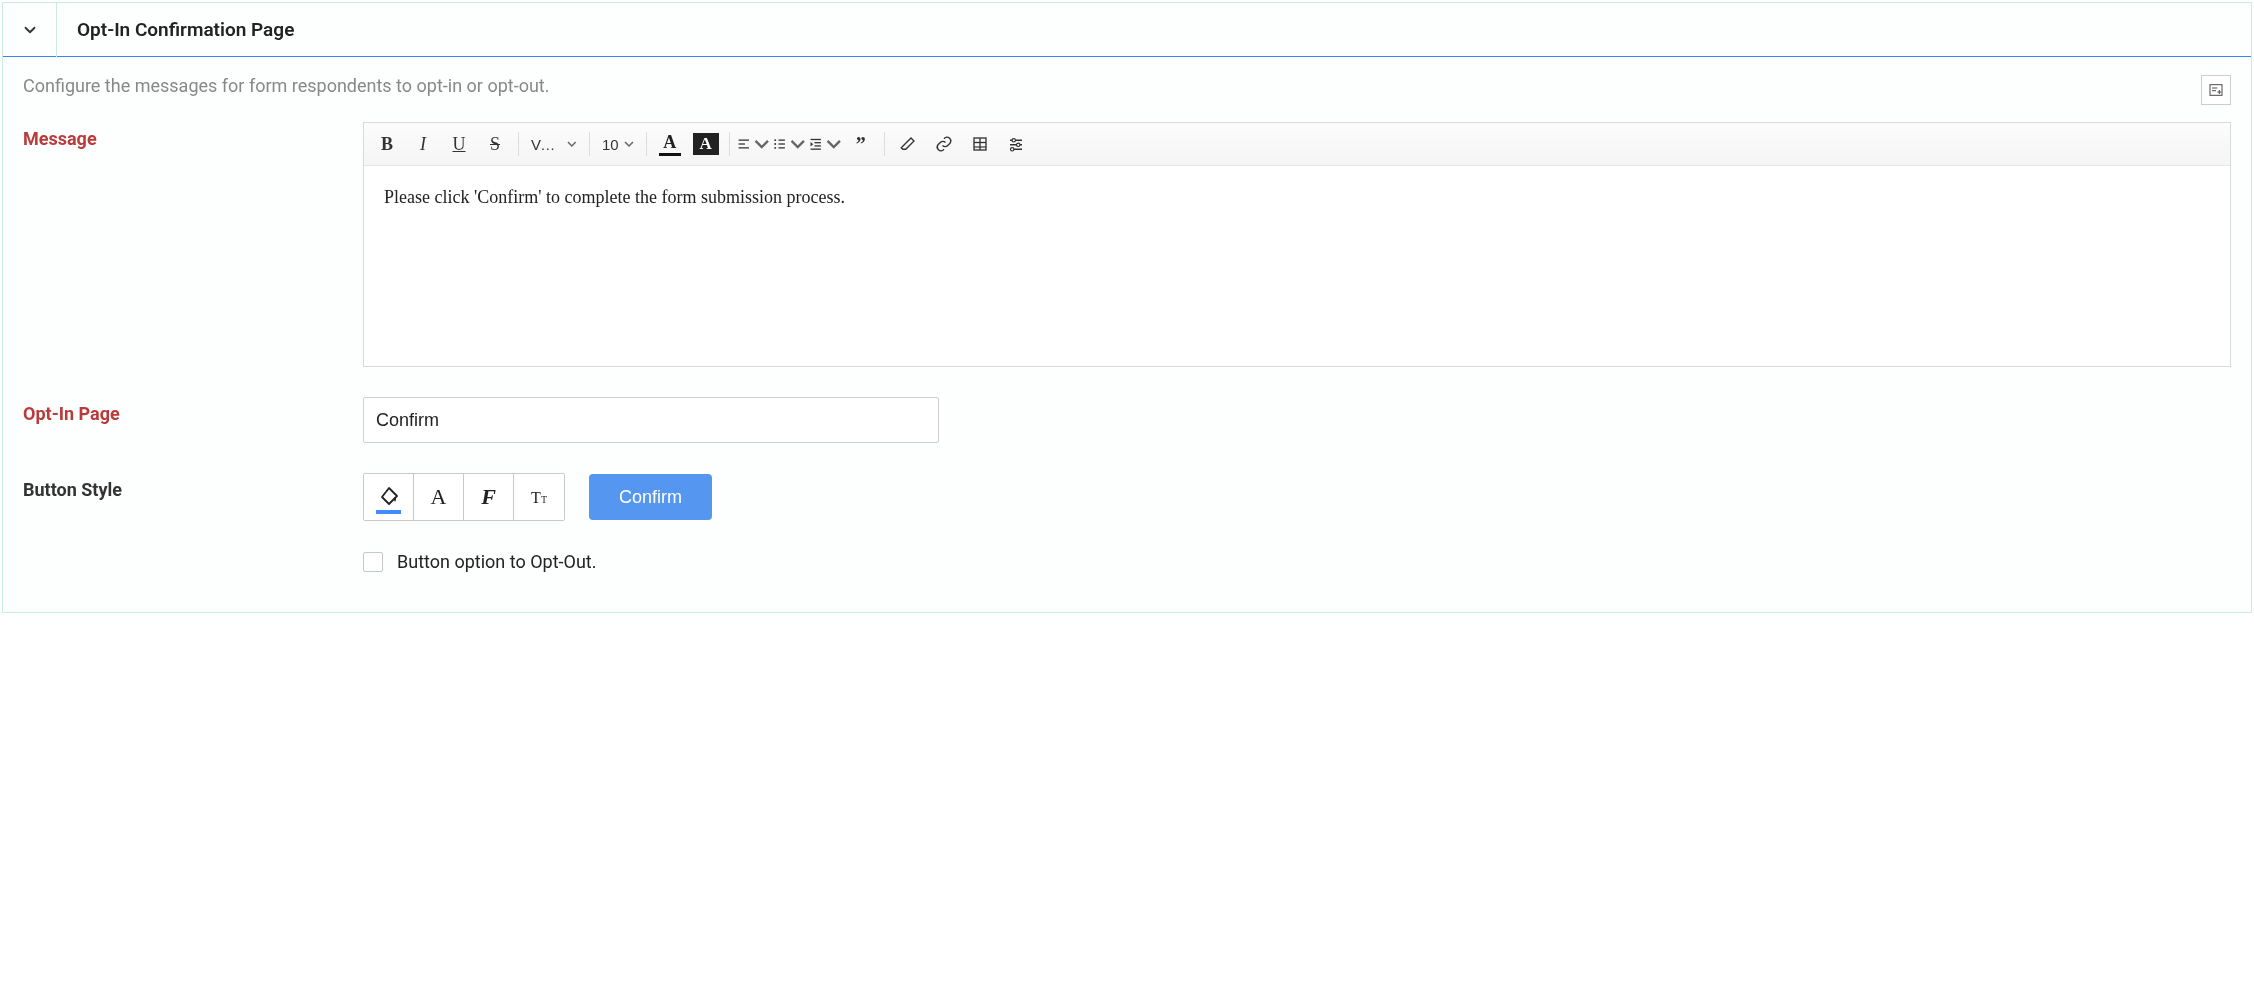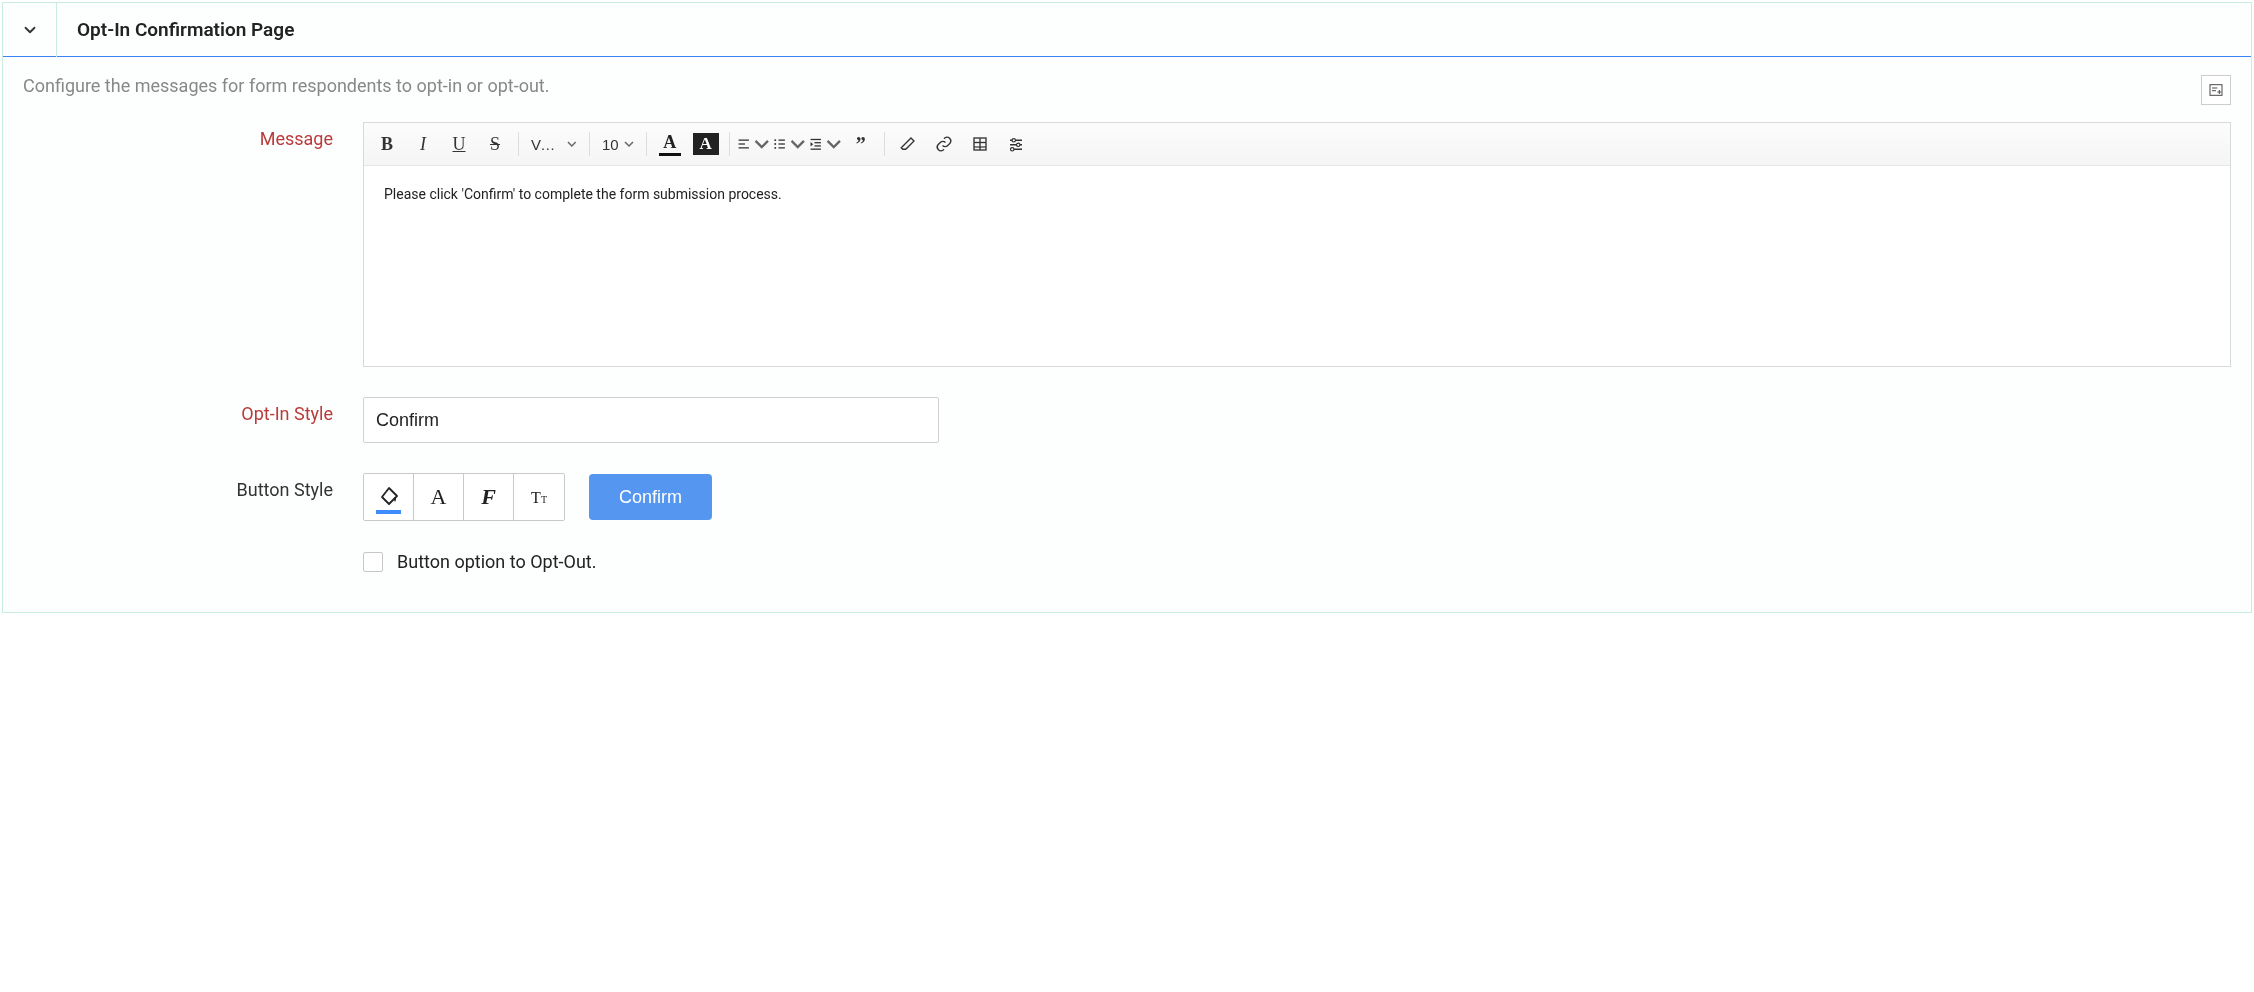--- a/index.html
+++ b/index.html
@@ -61,25 +61,25 @@
   }
   .insert-btn svg{width:16px;height:16px;}
 
   .form-row {
     display: flex;
     align-items: flex-start;
     margin-bottom: 30px;
   }
   .form-label {
     width: 340px;
-    text-align: right;
     padding-right: 30px;
     padding-top: 6px;
     font-size: 18px;
     color: #333;
+    font-weight: bold;
   }
   .form-label.required { color: #b93b3b; }
   .form-control { flex: 1; }
 
   
   .editor {
     border: 1px solid #d9d9d9;
     background:#fff;
   }
   .editor-toolbar {
@@ -129,24 +129,25 @@
   .color-swatch .glyph{font-family:"Times New Roman",serif;font-size:18px;font-weight:bold;line-height:1;}
   .color-swatch .bar{width:22px;height:3px;margin-top:2px;}
   .bg-swatch{
     width:26px;height:22px;background:#222;color:#fff;display:inline-flex;align-items:center;justify-content:center;
     font-family:"Times New Roman",serif;font-weight:bold;font-size:17px;cursor:pointer;
   }
 
   .editor-content {
     min-height: 200px;
     padding: 18px 20px;
-    font-size: 14px;
+    font-size: 18px;
     line-height:1.5;
     color:#222;
     outline:none;
+    font-family:Liberation Serif, serif;
   }
 
   .text-input {
     width: 576px;
     height: 46px;
     padding: 0 12px;
     font-size: 18px;
     border: 1px solid #d0d0d0;
     border-radius:2px;
     background:#fff;
@@ -317,21 +318,21 @@
                   <circle cx="7" cy="19" r="2.3" fill="#fff" stroke="#333" stroke-width="1.6"></circle>
                 </svg>
             </span>
           </div>
           <div class="editor-content" contenteditable="true" style="">Please click 'Confirm' to complete the form submission process.</div>
         </div>
       </div>
     </div>
 
     <div class="form-row">
-      <div class="form-label required">Opt-In Style</div>
+      <div class="form-label required">Opt-In Page</div>
       <div class="form-control">
         <input type="text" class="text-input" value="Confirm" style="">
       </div>
     </div>
 
     <div class="form-row">
       <div class="form-label">Button Style</div>
       <div class="form-control">
         <div class="style-group">
           <div class="seg-btns">

